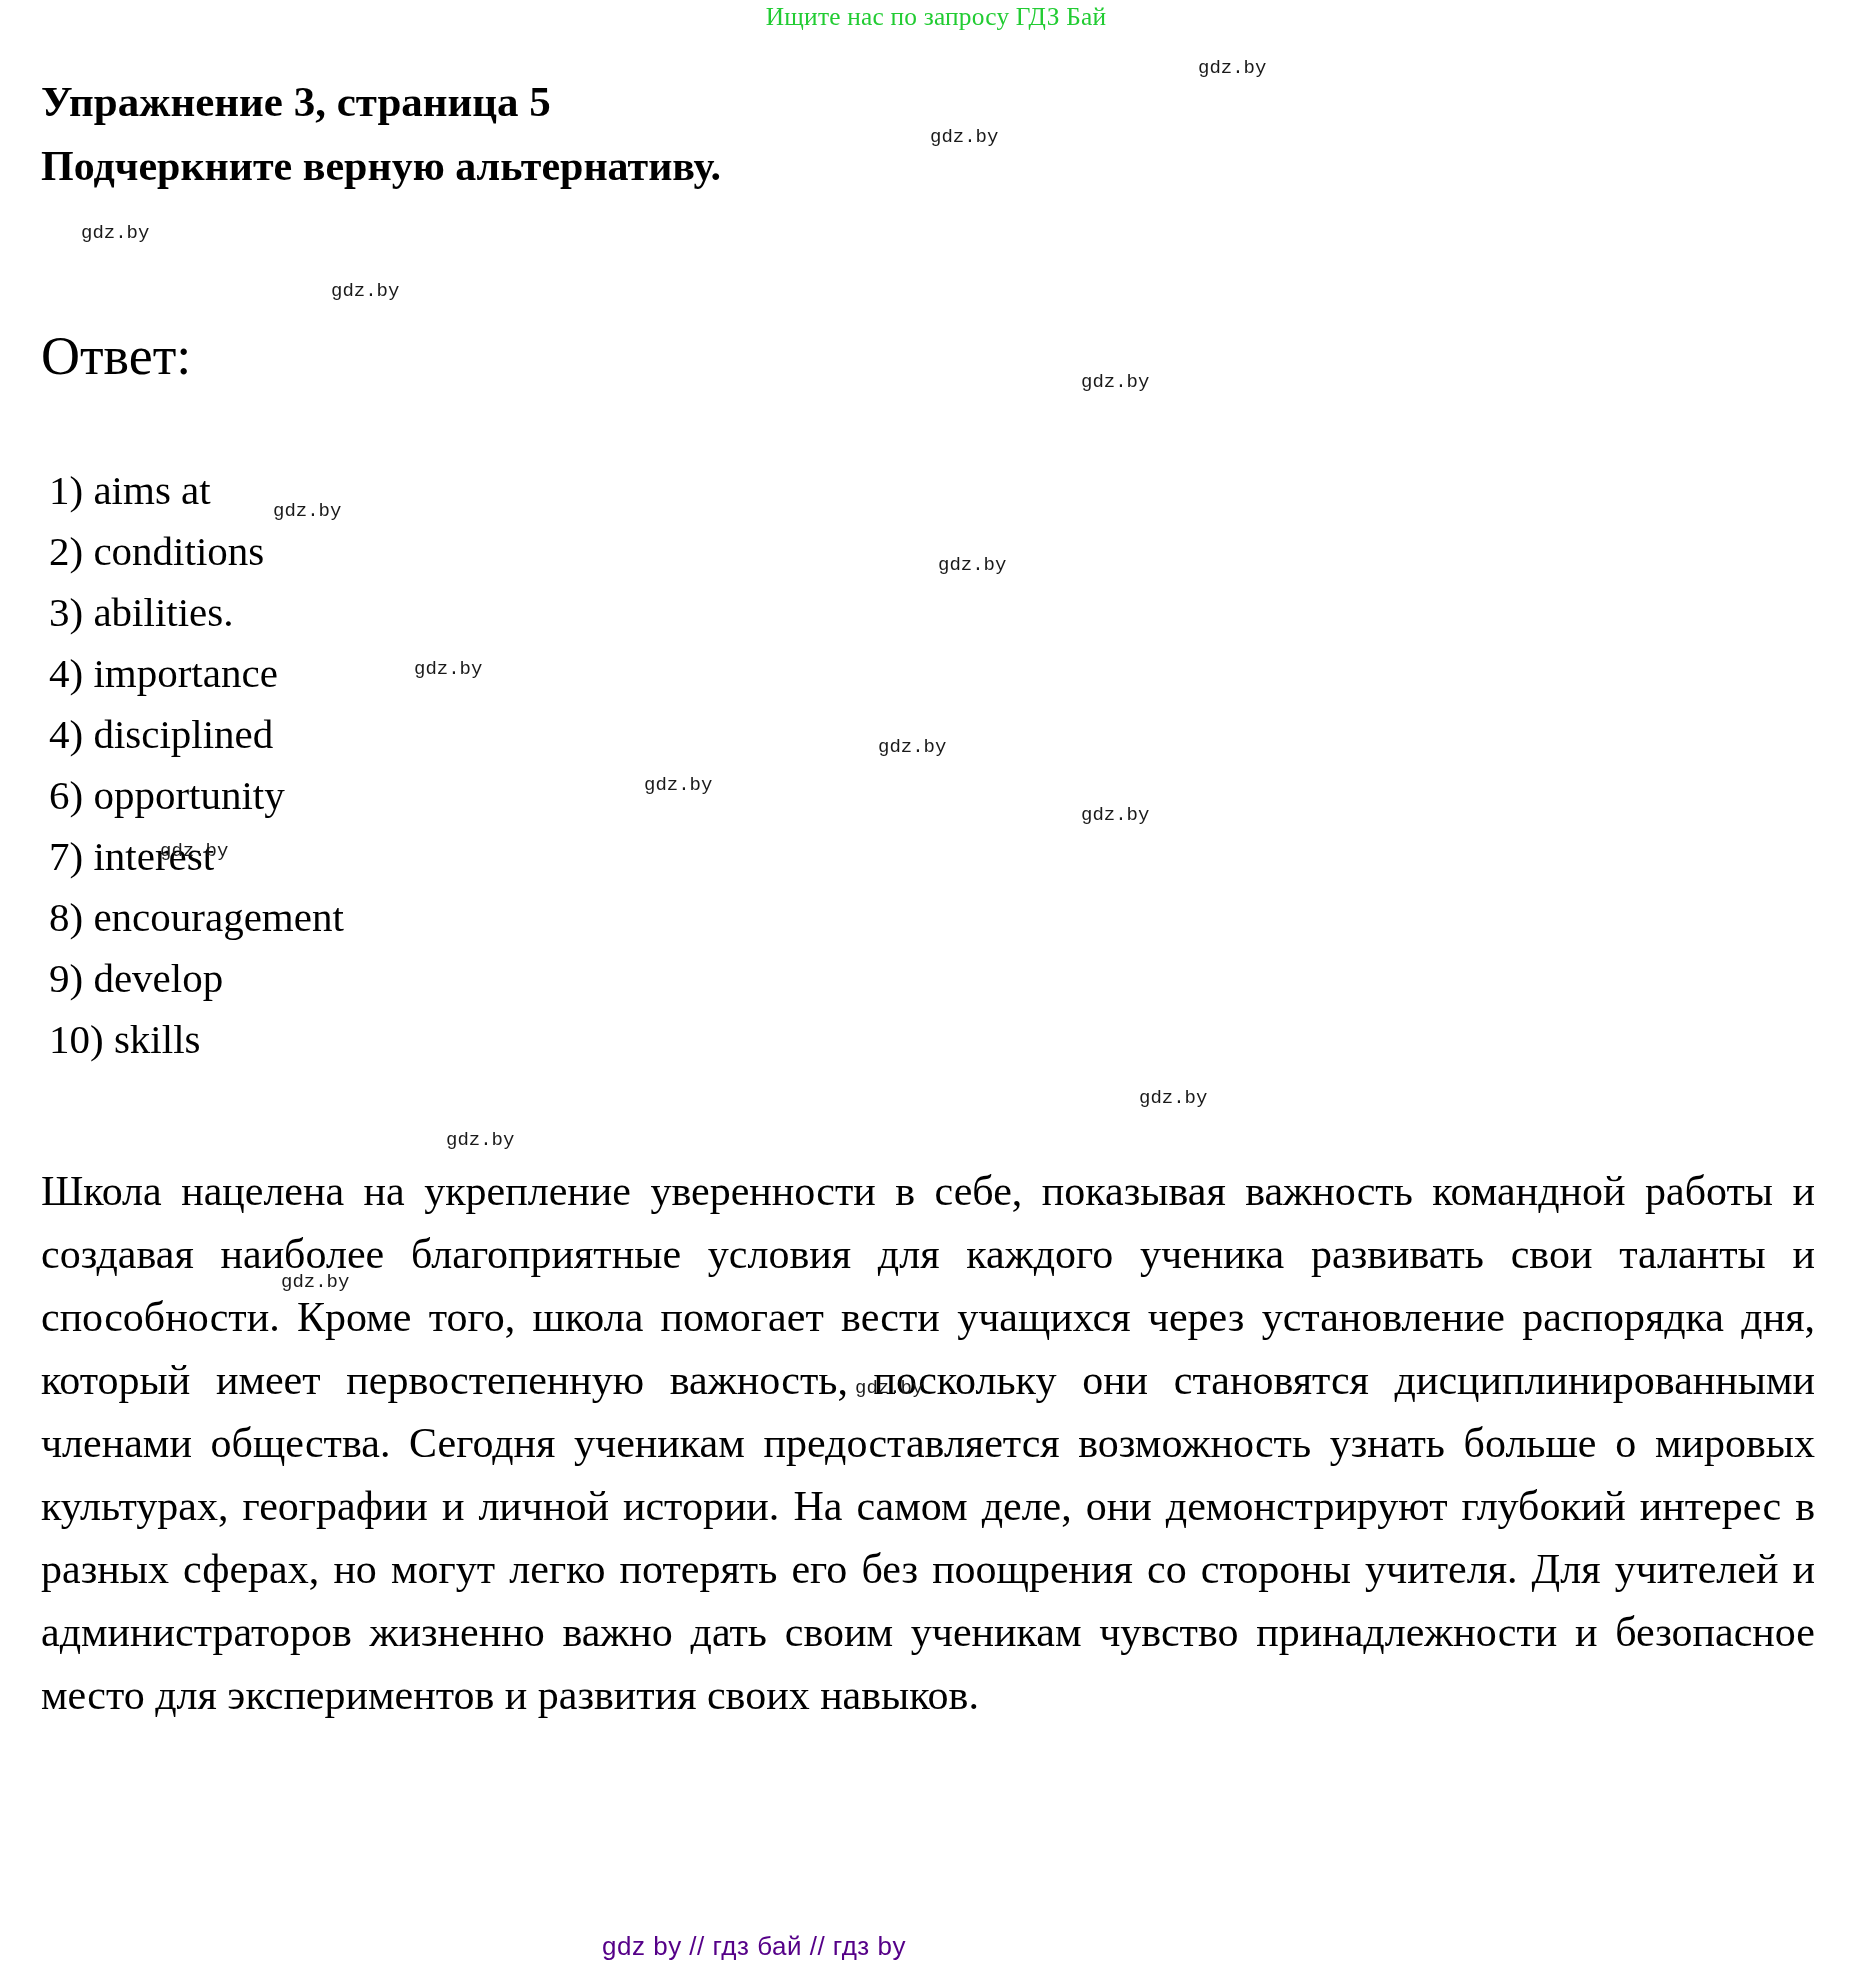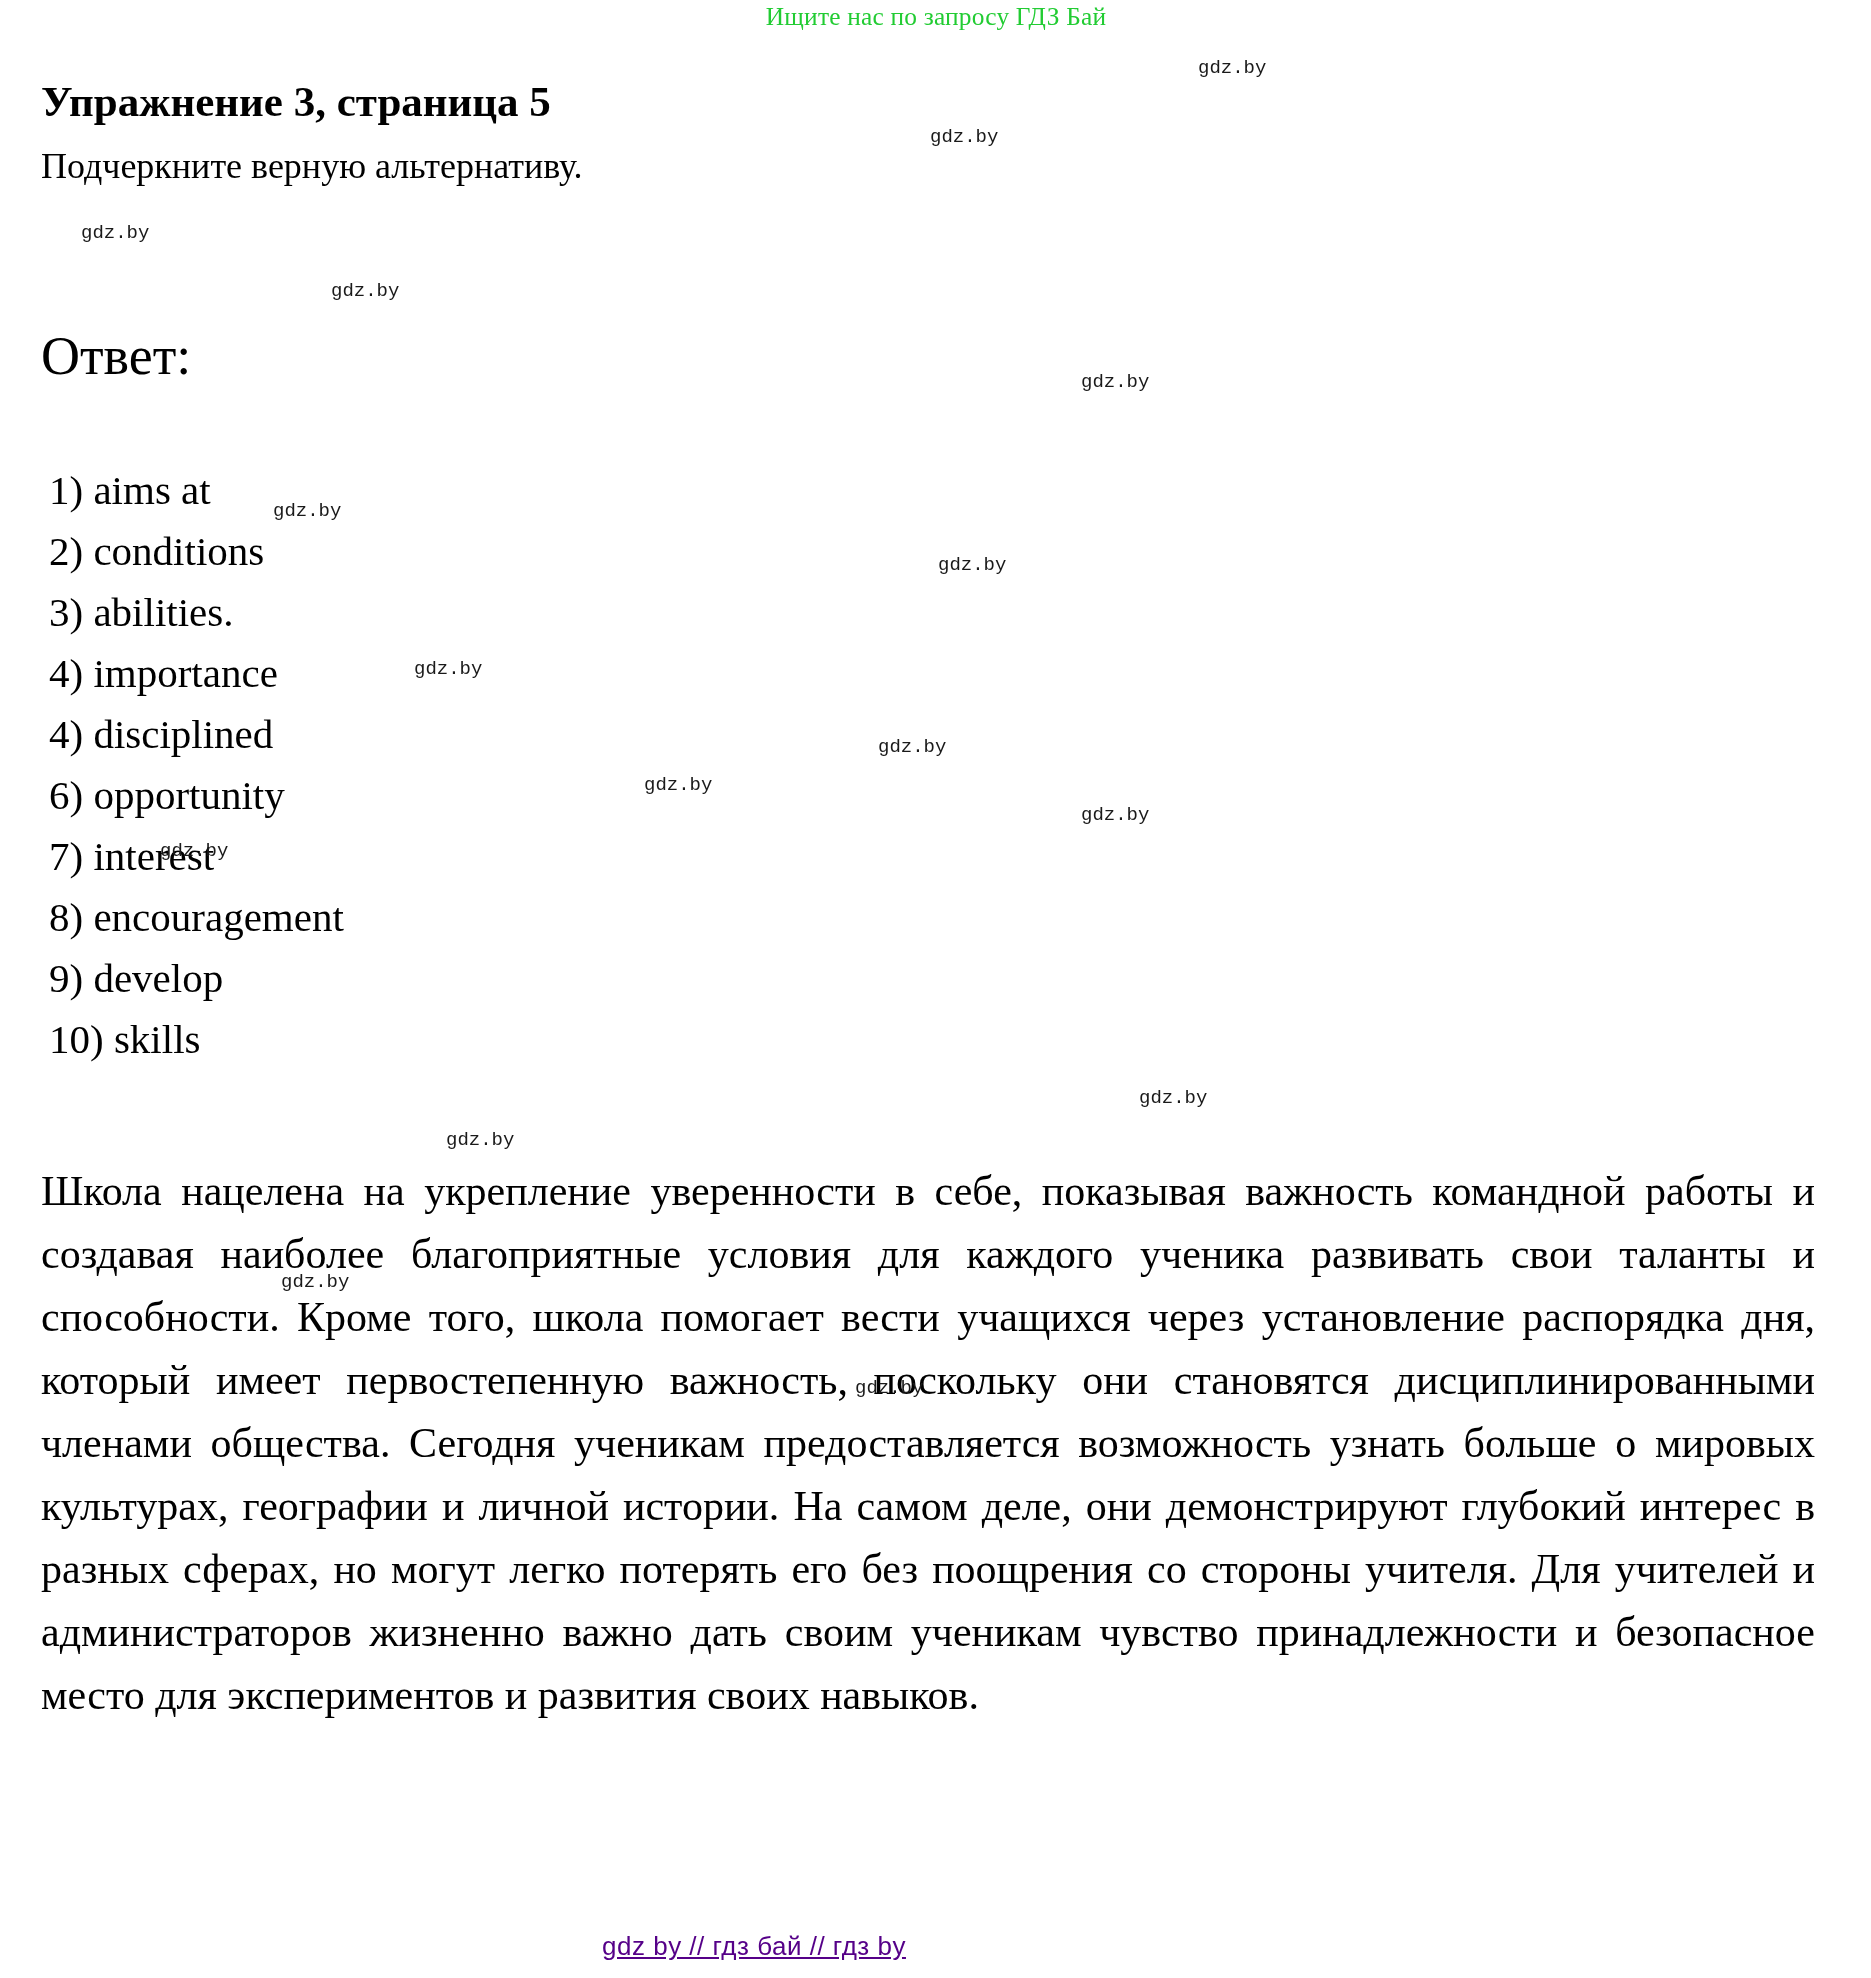--- a/index.html
+++ b/index.html
@@ -42,23 +42,23 @@
     top: 75px;
     font-size: 43px;
     line-height: 53px;
     font-weight: bold;
     white-space: nowrap;
   }
   .task-instruction {
     position: absolute;
     left: 41px;
     top: 141px;
-    font-size: 36px;
+    font-size: 42px;
     line-height: 51px;
-    font-weight: 400;
+    font-weight: 700;
     white-space: nowrap;
   }
   .answer-label {
     position: absolute;
     left: 41px;
     top: 331px;
     font-size: 54px;
     line-height: 51px;
     font-weight: 400;
     white-space: nowrap;
@@ -98,21 +98,20 @@
   .site-footer {
     position: absolute;
     left: 0;
     top: 1930px;
     width: 1508px;
     text-align: center;
     font-family: "Liberation Sans", "DejaVu Sans", sans-serif;
     font-size: 26px;
     line-height: 32px;
     letter-spacing: 0.5px;
-    text-decoration: underline;
   }
 
   
   .watermark {
     position: absolute;
     font-family: Liberation Mono, monospace;
     font-size: 19px;
     line-height: 26px;
     color: #1a1a1a;
     white-space: nowrap;

